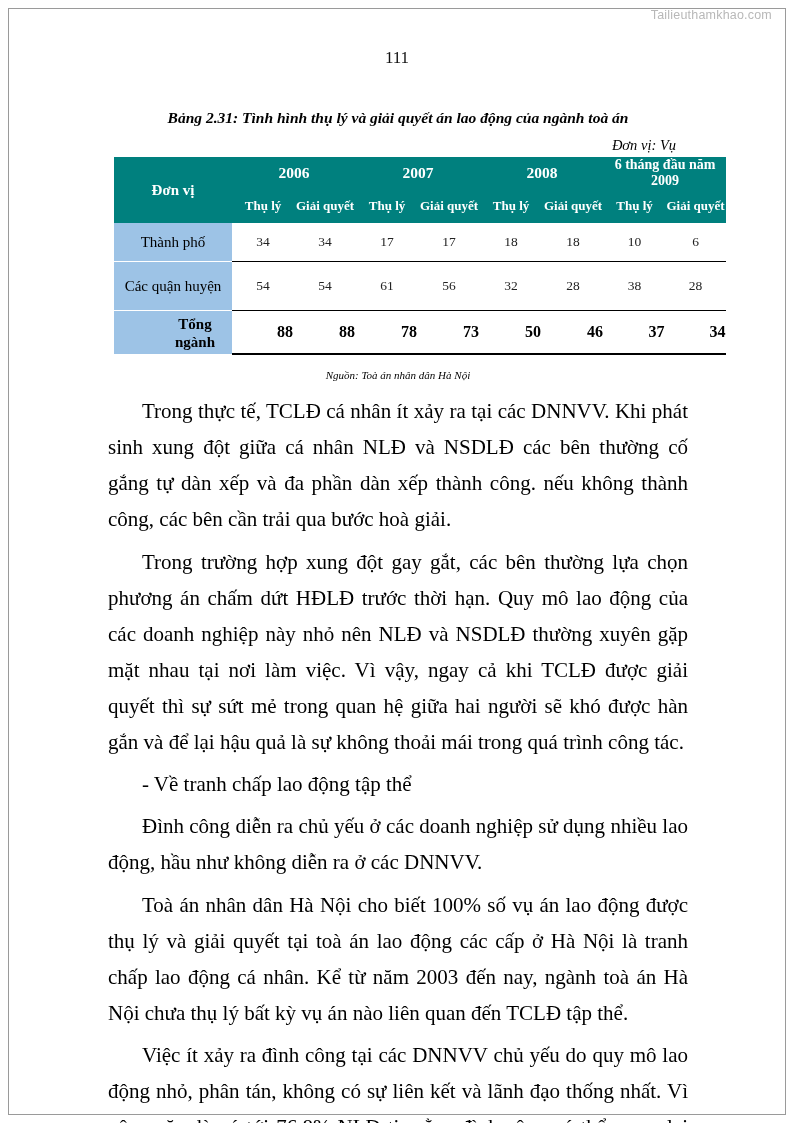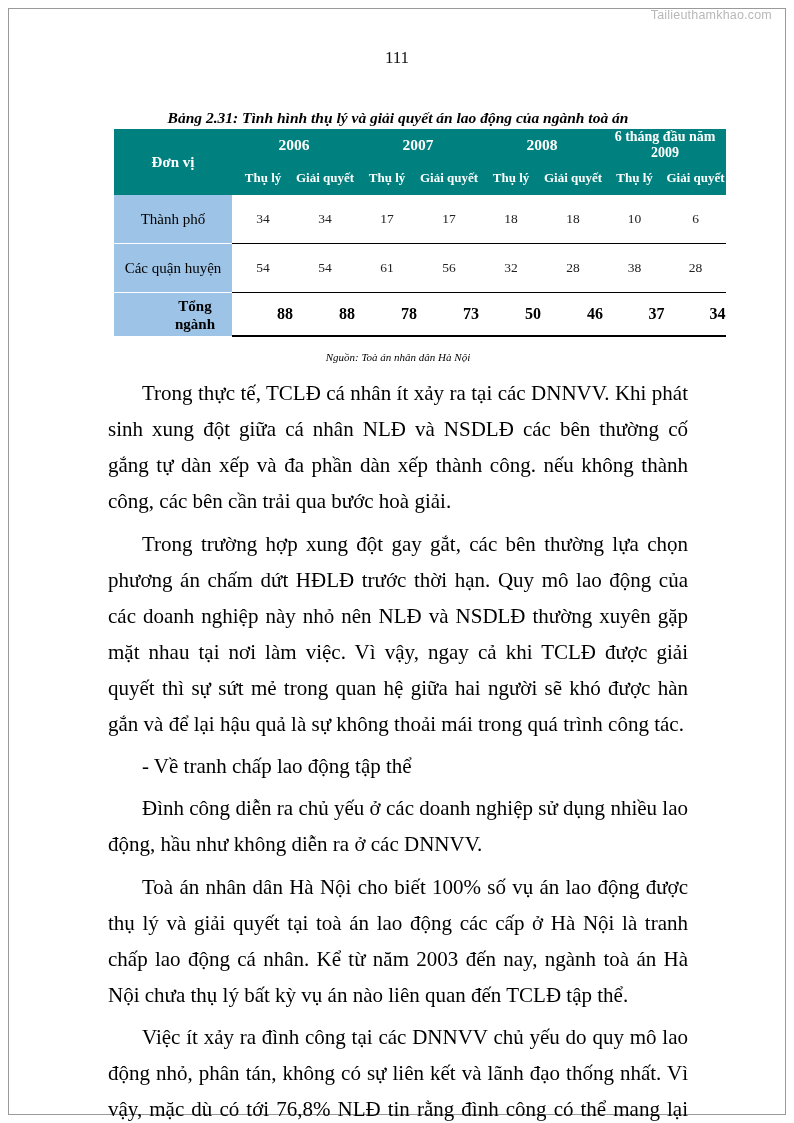--- a/index.html
+++ b/index.html
@@ -123,21 +123,21 @@
     vertical-align: middle;
     font-size: 13.5px;
     background: #ffffff;
     color: #222;
   }
   .val.total {
     font-weight: bold;
     font-size: 16px;
     color: #000;
   }
-  tr.r-city td { height: 48px; }
+  tr.r-city td { height: 38px; }
   tr.r-dist td { height: 48px; }
   tr.r-total td { height: 42px; padding-left: 44px; }
   tr.r-city .val, tr.r-dist .val { border-bottom: 1px solid #000; }
   tr.r-city .rowlabel, tr.r-dist .rowlabel { border-bottom: 1px solid #ffffff; }
   tr.r-total .val { border-bottom: 2px solid #000; }
   .thead-top td { height: 30px; }
   .thead-bot td { height: 34px; }
 
   .source {
     text-align: center;
@@ -162,20 +162,21 @@
 
   <div class="page-frame"></div>
 
   <div class="watermark">Tailieuthamkhao.com</div>
 
   <div class="page-number">111</div>
 
   <div class="content">
 
     <div class="tbl-title">Bảng 2.31: Tình hình thụ lý và giải quyết án lao động của ngành toà án</div>
+    <div class="unit-line">Đơn vị: Vụ</div>
 
     <table class="data">
       <colgroup>
         <col style="width:118px">
         <col style="width:62px">
           <col style="width:62px">
         <col style="width:62px">
           <col style="width:62px">
         <col style="width:62px">
           <col style="width:62px">

